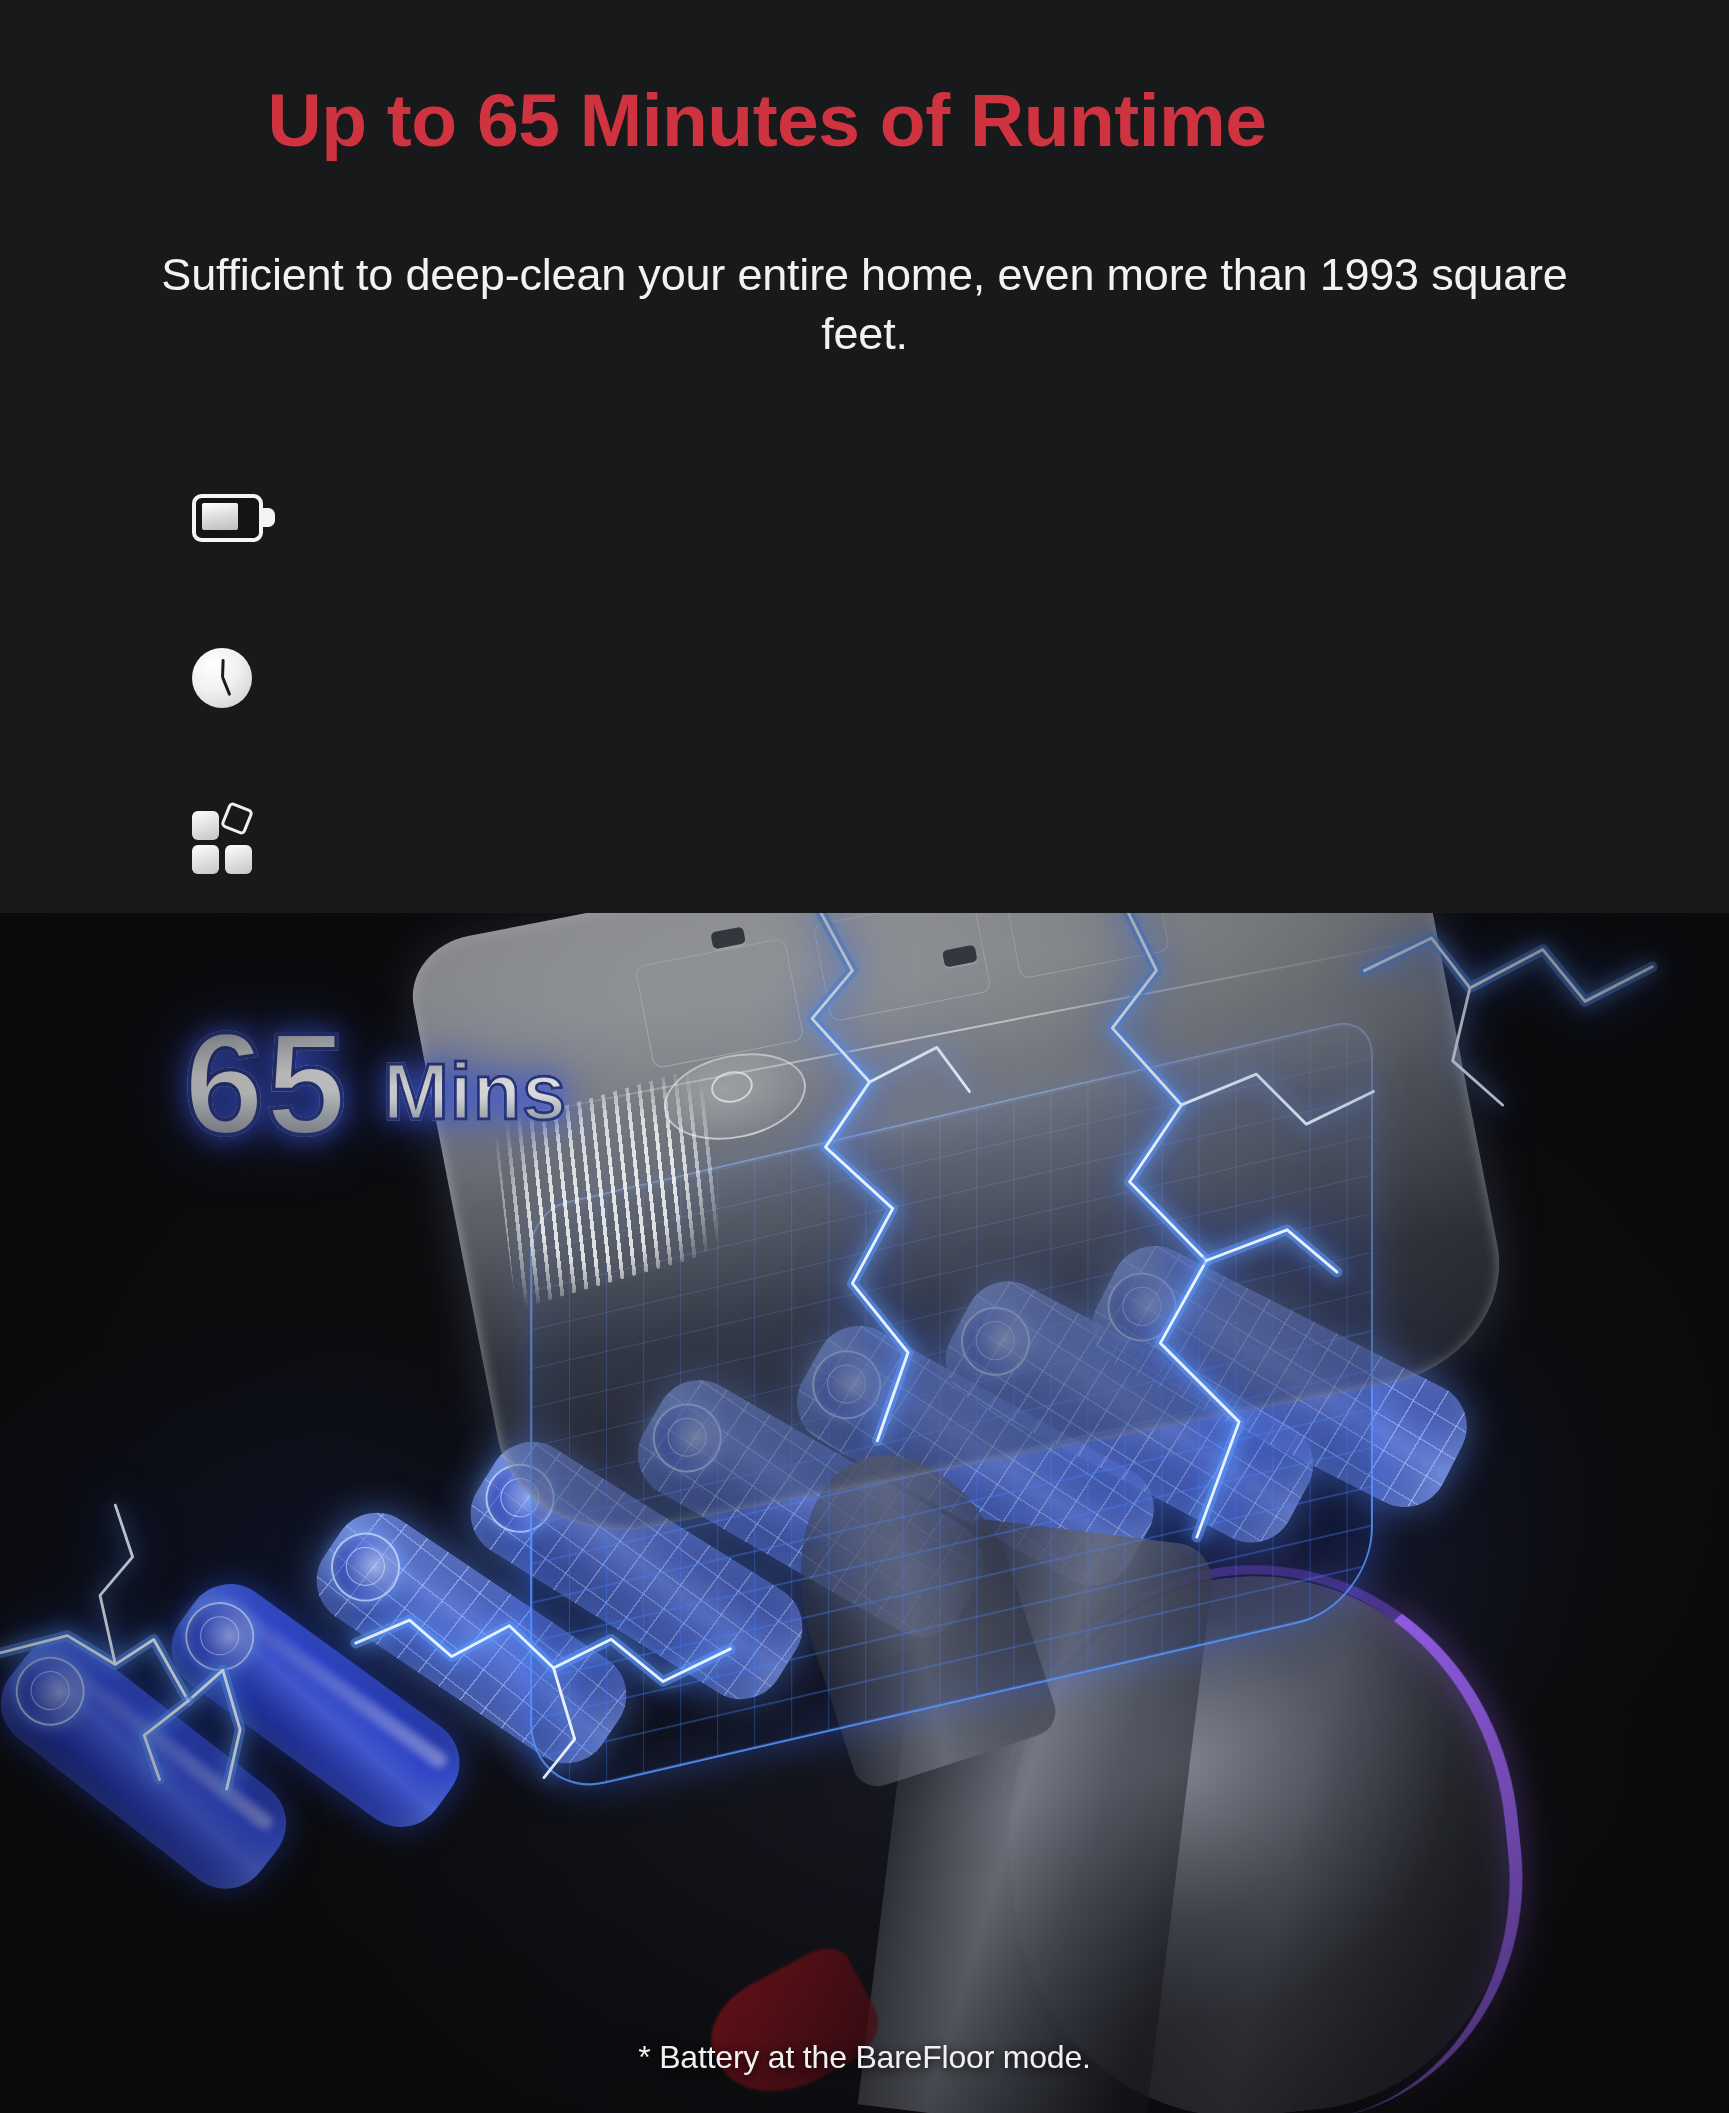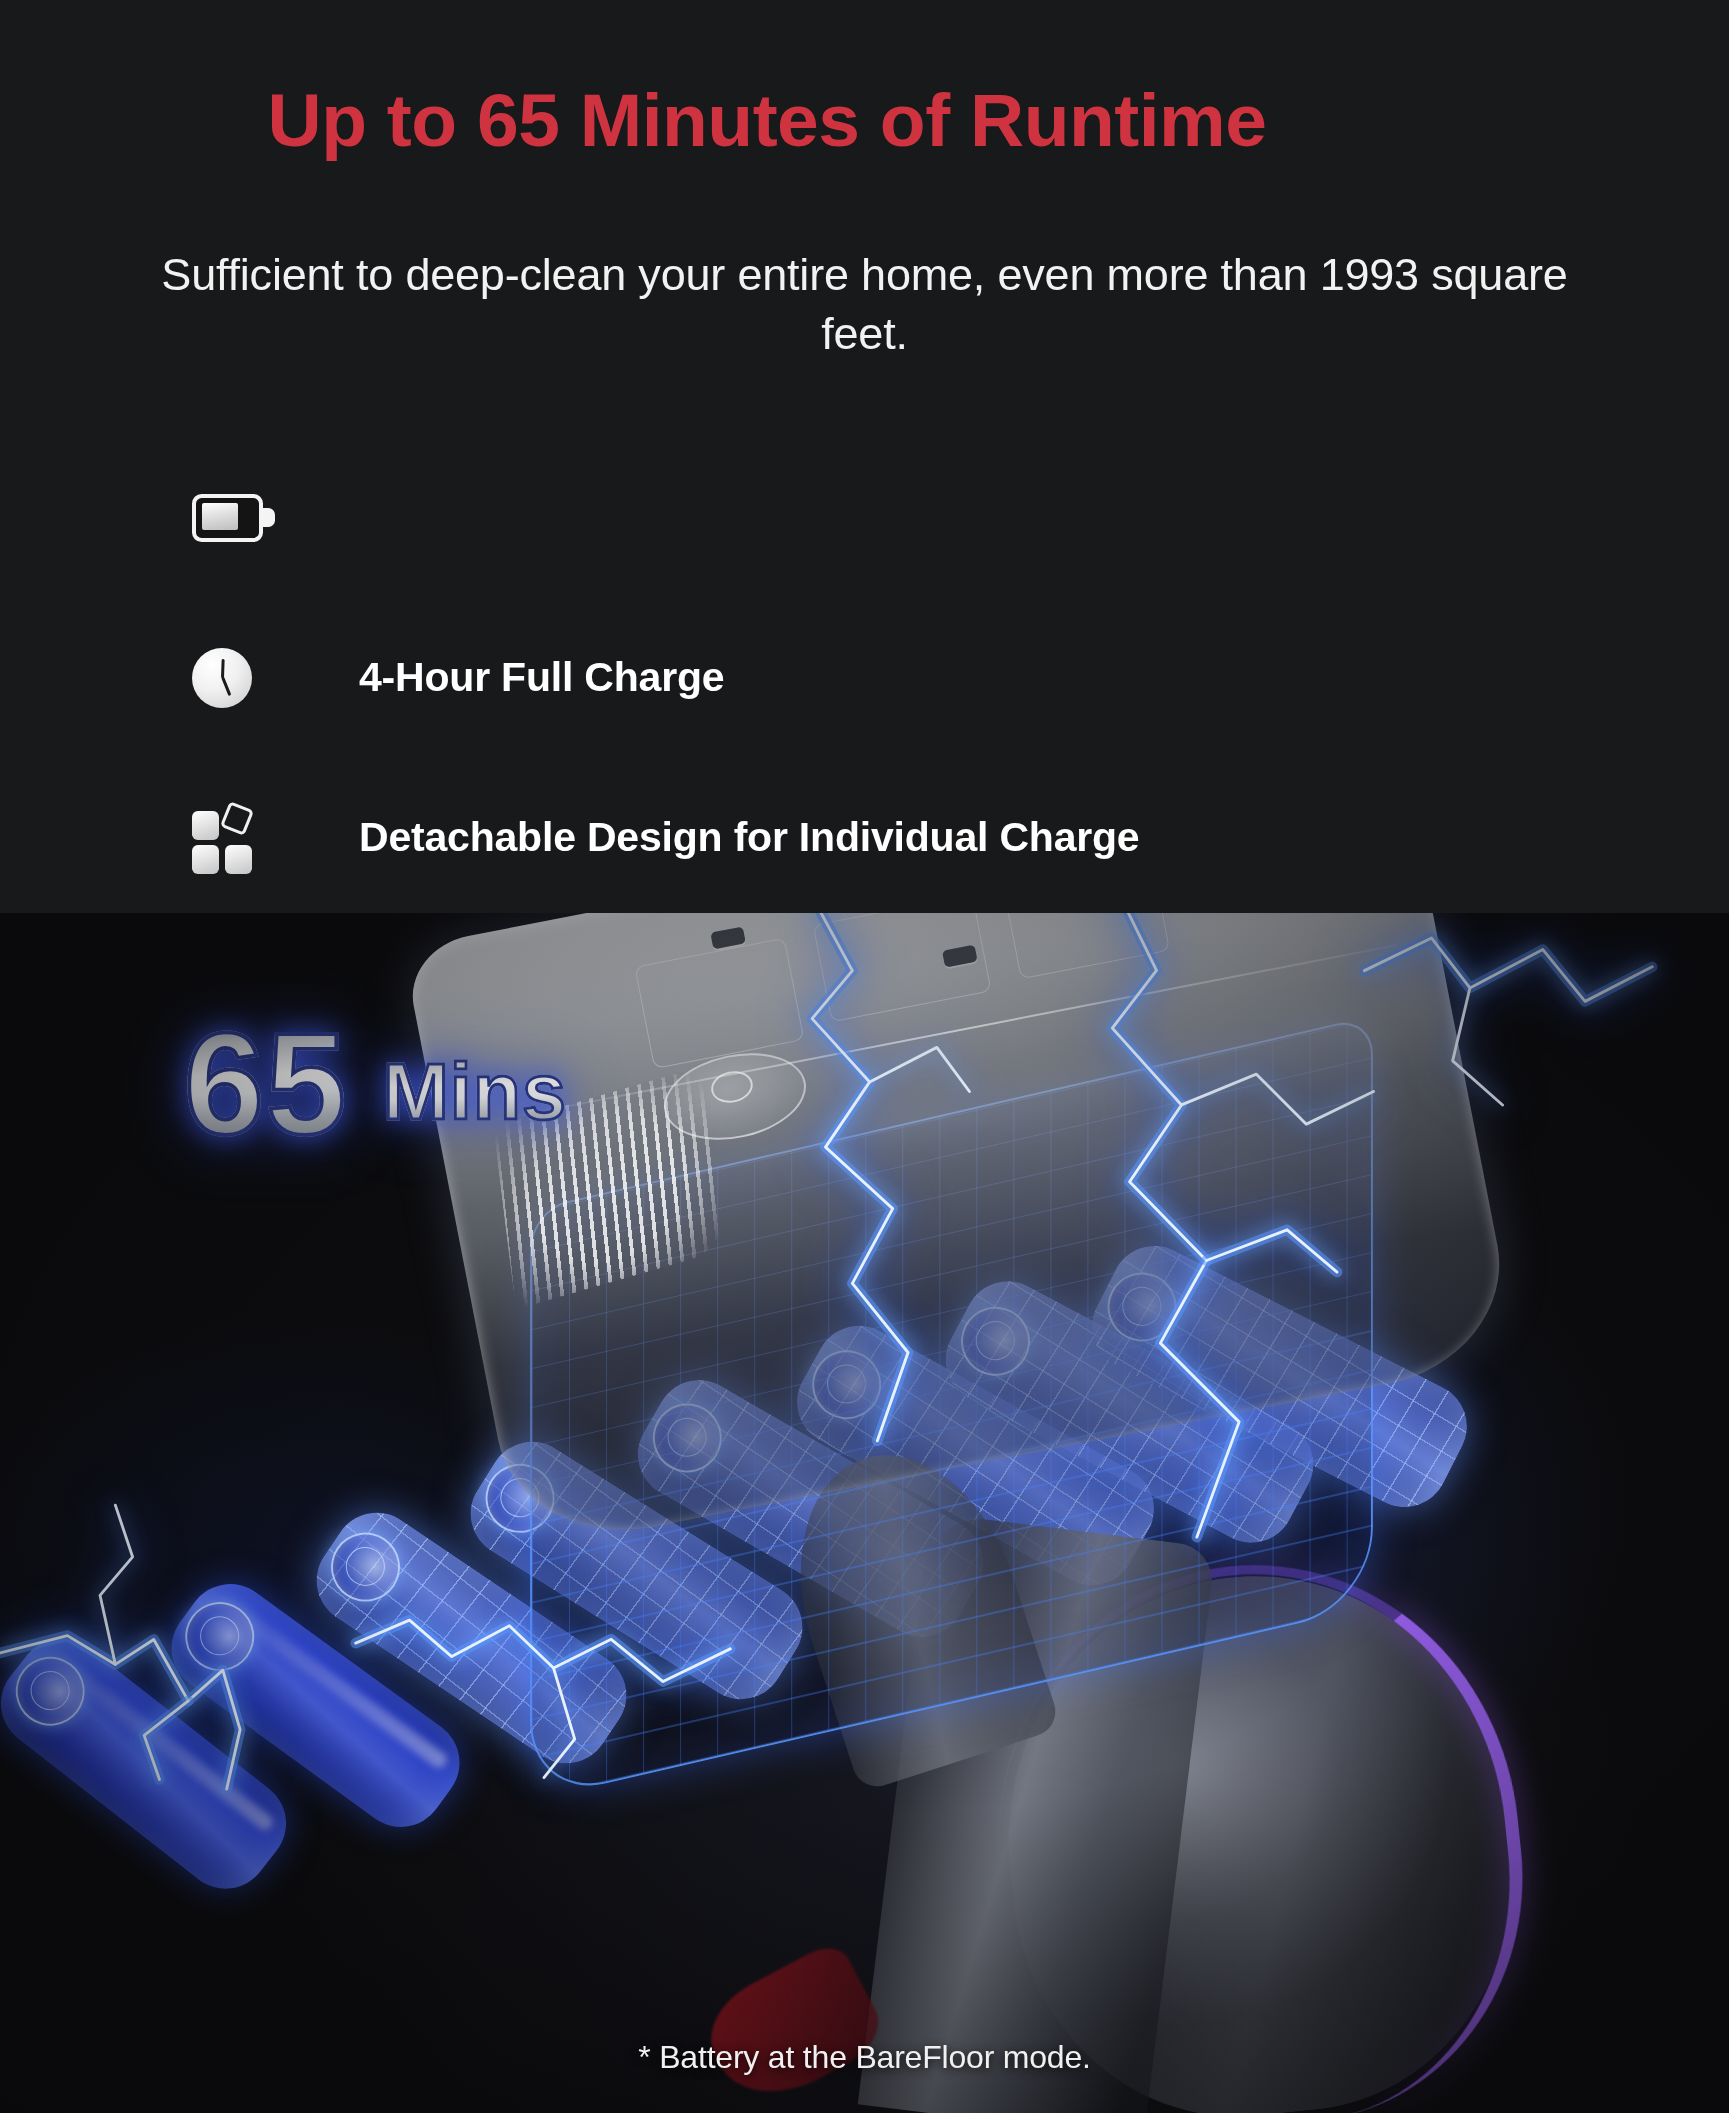--- a/index.html
+++ b/index.html
@@ -333,33 +333,31 @@
     </div>
 
     <div class="feature-row">
       <div class="feature-icon">
         <div class="ico-clock">
           <div class="face"></div>
           <div class="hand hand-h"></div>
           <div class="hand hand-m"></div>
         </div>
       </div>
-      <div class="feature-label">4-Hour Full Charge</div>
     </div>
 
     <div class="feature-row">
       <div class="feature-icon">
         <div class="ico-detach">
           <div class="sq s-tl"></div>
           <div class="sq s-bl"></div>
           <div class="sq s-br"></div>
           <div class="sq s-tr"></div>
         </div>
       </div>
-      <div class="feature-label">Detachable Design for Individual Charge</div>
     </div>
 
   </div>
 
   <div class="hero">
 
     <div class="cyclone">
       <div class="ring"></div>
     </div>
     <div class="shaft"></div>

